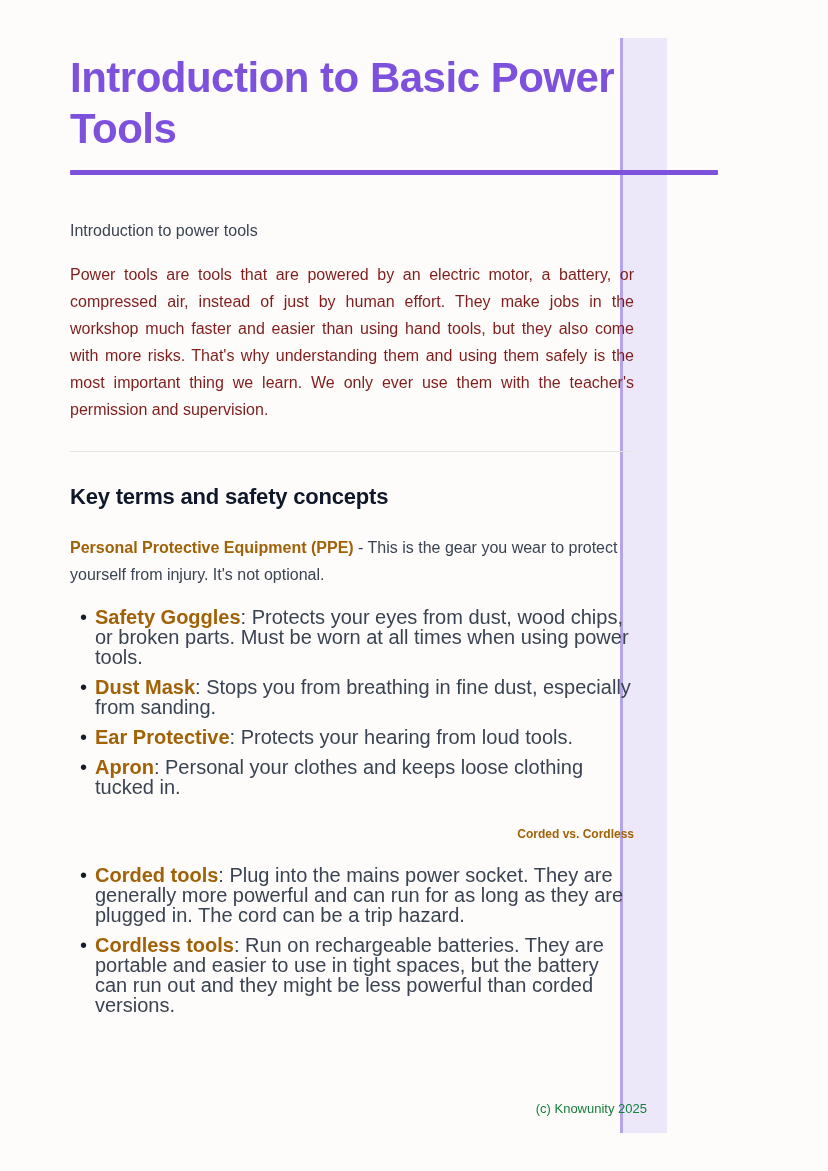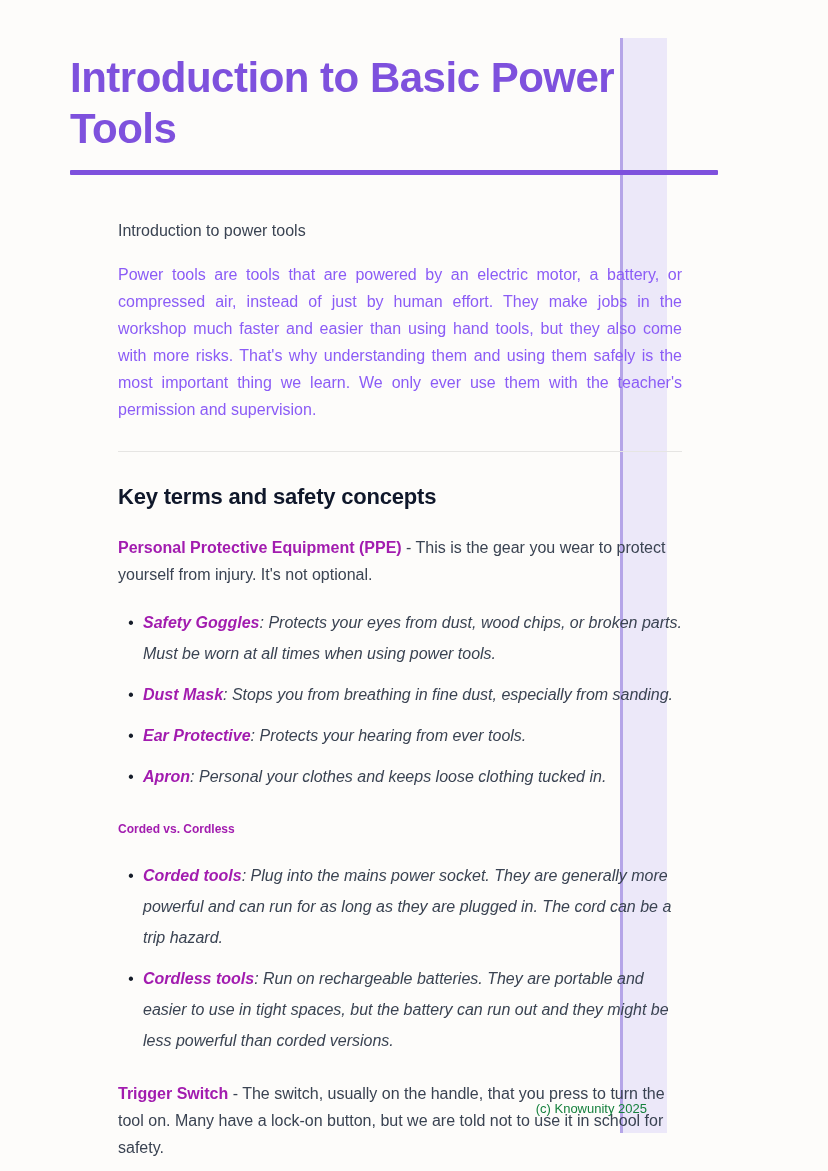--- a/index.html
+++ b/index.html
@@ -41,35 +41,35 @@
 
   .title-rule {
     width: 648px;
     height: 5px;
     background: #7e51dd;
     border: none;
     margin-top: 16px;
     border-radius: 1px;
   }
 
-  .body-col { width: 564px; margin-left: 48px; }
+  .body-col { width: 564px; }
 
   .intro-label {
     margin-top: 44px;
     font-size: 16px;
     line-height: 24px;
     color: #3a4352;
   }
 
   .intro-paragraph {
     margin-top: 18px;
     font-size: 16px;
     line-height: 27px;
     text-align: justify;
-    color: #8b5cf6;
+    color: #7f1d1d;
   }
 
   .section-divider {
     margin-top: 28px;
     border: none;
     border-top: 1px solid #e6e5e3;
     width: 564px;
   }
 
   h2.section-heading {
@@ -80,34 +80,33 @@
     letter-spacing: -0.2px;
   }
 
   .term-paragraph {
     margin-top: 24px;
     font-size: 16px;
     line-height: 27px;
     color: #3a4352;
   }
 
-  .term-label, .sub-heading, .li-label { font-weight: 700; color: #a21caf; }
+  .term-label, .sub-heading, .li-label { font-weight: 700; color: #a16207; text-align: right; }
 
   ul.term-list {
     margin-top: 19px;
     list-style: none;
     padding-left: 25px;
   }
   ul.term-list li {
     position: relative;
-    font-size: 16px;
-    line-height: 31px;
+    font-size: 20px;
+    line-height: 20px;
     margin-bottom: 10px;
     color: #3a4352;
-    font-style: italic;
   }
   ul.term-list li:last-child { margin-bottom: 0; }
   ul.term-list li::before {
     content: "\2022";
     position: absolute;
     left: -15px;
     top: 0;
     color: #151c28;
   }
 
@@ -147,31 +146,30 @@
 
       <hr class="section-divider">
 
       <h2 class="section-heading">Key terms and safety concepts</h2>
 
       <p class="term-paragraph"><span class="term-label">Personal Protective Equipment (PPE)</span><span> - This is the gear you wear to protect yourself from injury. It's not optional.</span></p>
 
       <ul class="term-list">
         <li><span class="li-label">Safety Goggles</span><span>: Protects your eyes from dust, wood chips, or broken parts. Must be worn at all times when using power tools.</span></li>
         <li><span class="li-label">Dust Mask</span><span>: Stops you from breathing in fine dust, especially from sanding.</span></li>
-        <li><span class="li-label">Ear Protective</span><span>: Protects your hearing from ever tools.</span></li>
+        <li><span class="li-label">Ear Protective</span><span>: Protects your hearing from loud tools.</span></li>
         <li><span class="li-label">Apron</span><span>: Personal your clothes and keeps loose clothing tucked in.</span></li>
       </ul>
 
       <p class="sub-heading">Corded vs. Cordless</p>
 
       <ul class="term-list">
         <li><span class="li-label">Corded tools</span><span>: Plug into the mains power socket. They are generally more powerful and can run for as long as they are plugged in. The cord can be a trip hazard.</span></li>
         <li><span class="li-label">Cordless tools</span><span>: Run on rechargeable batteries. They are portable and easier to use in tight spaces, but the battery can run out and they might be less powerful than corded versions.</span></li>
       </ul>
 
-      <p class="term-paragraph"><span class="term-label">Trigger Switch</span><span> - The switch, usually on the handle, that you press to turn the tool on. Many have a lock-on button, but we are told not to use it in school for safety.</span></p>
 
     </div>
   </div>
 
   <div class="footer-credit">(c) Knowunity 2025</div>
 
 </div>
 
 </body></html>

